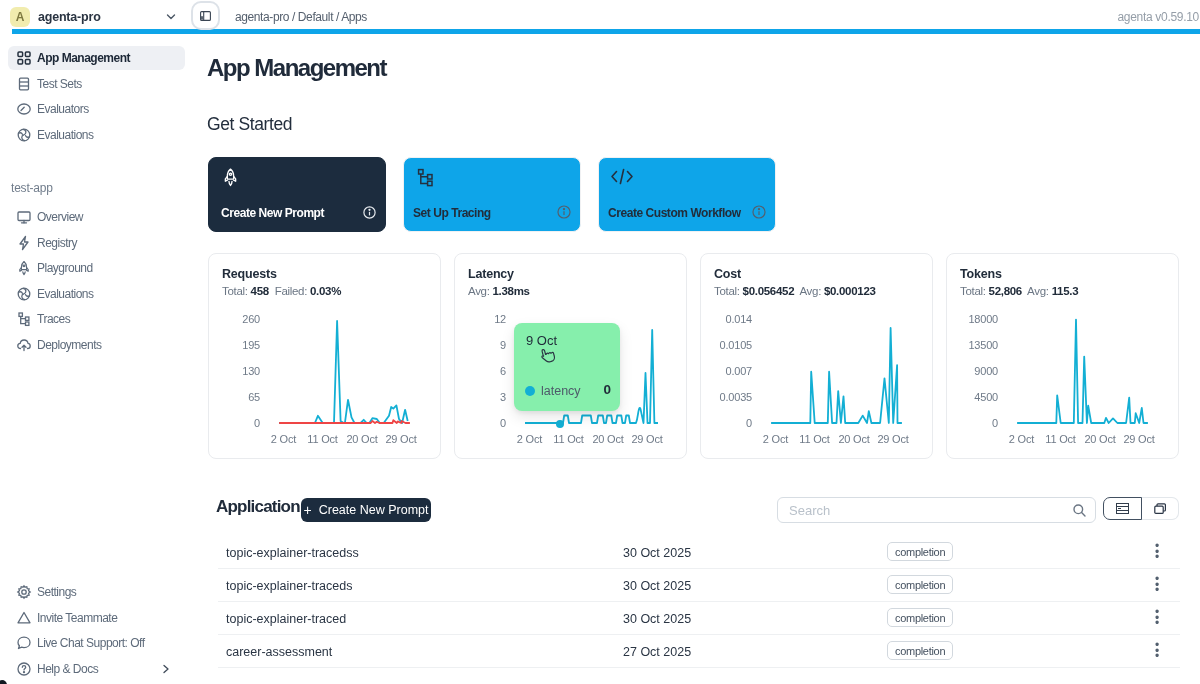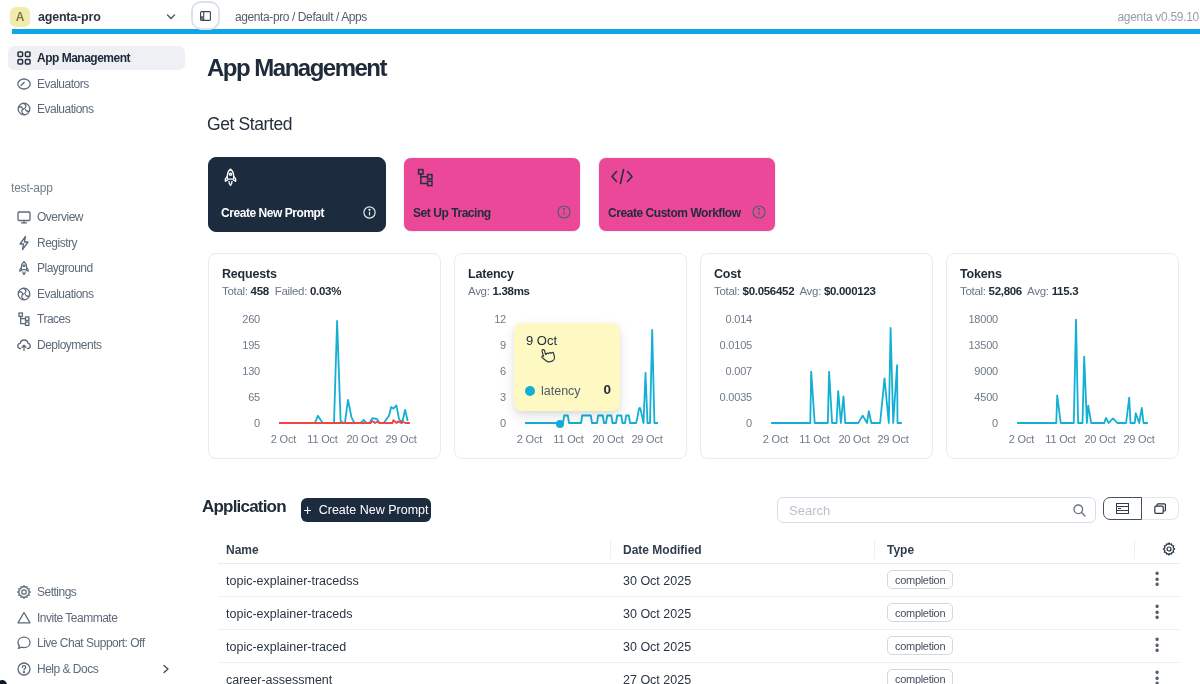--- a/index.html
+++ b/index.html
@@ -27,45 +27,45 @@
   border-radius:6px; padding-left:8px; font-size:12px; letter-spacing:-.5px; color:#5d6a7a; }
 .nav .it svg { margin-right:5px; flex:none; }
 .nav .it.sel { background:#eef0f4; color:#1c2736; font-weight:600; }
 .grplabel { position:absolute; left:11px; font-size:12px; color:#717d8c; letter-spacing:-.2px; }
 
 #h1 { position:absolute; left:207px; top:54px; font-size:24px; font-weight:600;
   color:#202b3a; letter-spacing:-1.5px; }
 #h2 { position:absolute; left:207px; top:114px; font-size:17.5px; font-weight:400; color:#232e3d; letter-spacing:-.4px; }
 
 .gs { position:absolute; top:157px; width:178px; height:75px; border-radius:8px;
-  background:#ec4899; border:1px solid #f0f1f3; }
+  background:#0ea5e9; border:1px solid #f0f1f3; }
 .gs.dark { background:#1c2c3e; border-color:#1c2c3e; color:#fff; }
 .gs .ic { position:absolute; left:11px; top:9px; }
 .gs .tt { position:absolute; left:9px; bottom:11px; font-size:12px; font-weight:600; white-space:nowrap; color:#222d3b; letter-spacing:-.45px; }
 .gs.dark .tt { left:12px; color:#fff; }
 .gs .info { position:absolute; right:9px; bottom:8px; }
 
 .stat { position:absolute; top:253px; width:233px; height:206px; border-radius:8px;
   background:#fff; border:1px solid #e9ebee;text-decoration:underline; }
 .stat .t { position:absolute; left:13px; top:13px; font-size:12.5px; font-weight:700; color:#222d3b; letter-spacing:-.2px; }
 .stat .s { position:absolute; left:13px; top:31px; font-size:11.5px; color:#6b7684; letter-spacing:-.3px; }
 .stat .s b { color:#212c3a; }
 .stat svg.ch { position:absolute; left:0; top:0; }
 .axis { font-size:11px; fill:#6f7a88; letter-spacing:-.2px; }
 
 #tip { position:absolute; left:514px; top:323px; width:106px; height:88px;
-  background:#fef9c3; border-radius:8px; box-shadow:0 6px 14px rgba(0,0,0,.10),
+  background:#86efac; border-radius:8px; box-shadow:0 6px 14px rgba(0,0,0,.10),
   0 2px 4px rgba(0,0,0,.06); z-index:4; }
 #tip .d { position:absolute; left:12px; top:10px; font-size:13px; color:#1f2a38; }
 #tip .row { position:absolute; left:11px; top:61px; display:flex; align-items:center; }
 #tip .dot { width:10px; height:10px; border-radius:50%; background:#13afd4; }
 #tip .lg { margin-left:6px; font-size:12.5px; color:#4d5a69; }
 #tip .v { position:absolute; right:9px; top:59px; font-size:13.5px; font-weight:700; color:#1f2a38; }
 
-#apph { position:absolute; left:202px; top:497px; font-size:17px; font-weight:600; color:#202b3a; letter-spacing:-.8px; }
+#apph { position:absolute; left:216px; top:497px; font-size:17px; font-weight:600; color:#202b3a; letter-spacing:-.8px; }
 #newbtn { position:absolute; left:301px; top:498px; width:130px; height:24px;
   border-radius:6px; background:#1c2c3e; color:#fff; font-size:12.5px;
   display:flex; align-items:center; justify-content:center; }
 #search { position:absolute; left:777px; top:497px; width:319px; height:26px;
   border:1px solid #d7dde3; border-radius:6px; background:#fff; }
 #search .ph { position:absolute; left:11px; top:5px; font-size:13px; color:#b9c1ca;text-align:center; }
 #search svg { position:absolute; right:8px; top:5px; }
 #segl { position:absolute; left:1103px; top:497px; width:39px; height:23px;
   border:1px solid #425061; border-radius:7px 0 0 7px; background:#fff; z-index:2;
   display:flex; align-items:center; justify-content:center; }
@@ -111,20 +111,27 @@
   <div class="nav" style="top:46px;">
     <div class="it sel"><svg width="16" height="16" viewBox="0 0 16 16">
           <g fill="none" stroke="#25303f" stroke-width="1.5">
             <rect x="2" y="2" width="4.6" height="4.6" rx="1"></rect>
             <rect x="9.4" y="2" width="4.6" height="4.6" rx="1"></rect>
             <rect x="2" y="9.4" width="4.6" height="4.6" rx="1"></rect>
             <rect x="9.4" y="9.4" width="4.6" height="4.6" rx="1"></rect>
           </g>
         </svg> App Management</div>
     <div class="it"><svg width="16" height="16" viewBox="0 0 16 16">
+          <g fill="none" stroke="#5d6a7a" stroke-width="1.3">
+            <rect x="3.5" y="2.2" width="9" height="11.6" rx="1"></rect>
+            <line x1="3.5" y1="6" x2="12.5" y2="6"></line>
+            <line x1="3.5" y1="10" x2="12.5" y2="10"></line>
+          </g>
+        </svg> Test Sets</div>
+    <div class="it"><svg width="16" height="16" viewBox="0 0 16 16">
           <g fill="none" stroke="#5d6a7a" stroke-width="1.3" stroke-linecap="round">
             <ellipse cx="8" cy="8" rx="6.2" ry="5"></ellipse>
             <path d="M5 9.5 L8.2 6.2"></path>
             <path d="M4.5 11 A5 5 0 0 1 11.5 11" stroke-width="0"></path>
           </g>
         </svg> Evaluators</div>
     <div class="it"><svg width="16" height="16" viewBox="0 0 16 16">
           <g fill="none" stroke="#5d6a7a" stroke-width="1.3" stroke-linecap="round">
             <circle cx="8" cy="8" r="5.8"></circle>
             <path d="M7.2 2.4 C10.8 3.4 10.6 6.9 7.8 7.9 C5 8.9 4.9 12.4 8.6 13.6"></path>
@@ -362,34 +369,20 @@
 <div id="segr">
     <svg width="14" height="14" viewBox="0 0 14 14">
       <g fill="none" stroke="#2a3545" stroke-width="1.2">
         <rect x="4" y="1.8" width="8.4" height="7.2" rx="1"></rect>
         <rect x="1.8" y="4.2" width="8.4" height="7.2" rx="1" fill="#fff"></rect>
       </g>
     </svg>
   </div>
 
 <div id="tbl">
-  <div class="hrow">
-    <span style="left:8px;">Name</span>
-    <span style="left:405px;">Date Modified</span>
-    <span style="left:669px;">Type</span>
-    <div class="colline" style="left:391.5px;"></div>
-    <div class="colline" style="left:655.5px;"></div>
-    <div class="colline" style="left:915.5px;"></div>
-    <div class="abs" style="left:943px; top:5px;"><svg width="16" height="16" viewBox="0 0 16 16">
-          <g fill="none" stroke="#25303f" stroke-width="1.2">
-            <circle cx="8" cy="8" r="2"></circle>
-            <path d="M8 2 L8.9 3.4 L10.5 2.9 L10.9 4.6 L12.6 4.9 L12.1 6.6 L13.6 8 L12.1 9.4 L12.6 11.1 L10.9 11.4 L10.5 13.1 L8.9 12.6 L8 14 L7.1 12.6 L5.5 13.1 L5.1 11.4 L3.4 11.1 L3.9 9.4 L2.4 8 L3.9 6.6 L3.4 4.9 L5.1 4.6 L5.5 2.9 L7.1 3.4 Z"></path>
-          </g>
-        </svg></div>
-  </div>
   <div class="row">
     <div class="name">topic-explainer-tracedss</div>
       <div class="date">30 Oct 2025</div>
     <div class="tag">completion</div>
       <div class="dots">•<br>•<br>•</div>
   </div>
   <div class="row">
     <div class="name">topic-explainer-traceds</div>
       <div class="date">30 Oct 2025</div>
     <div class="tag">completion</div>

